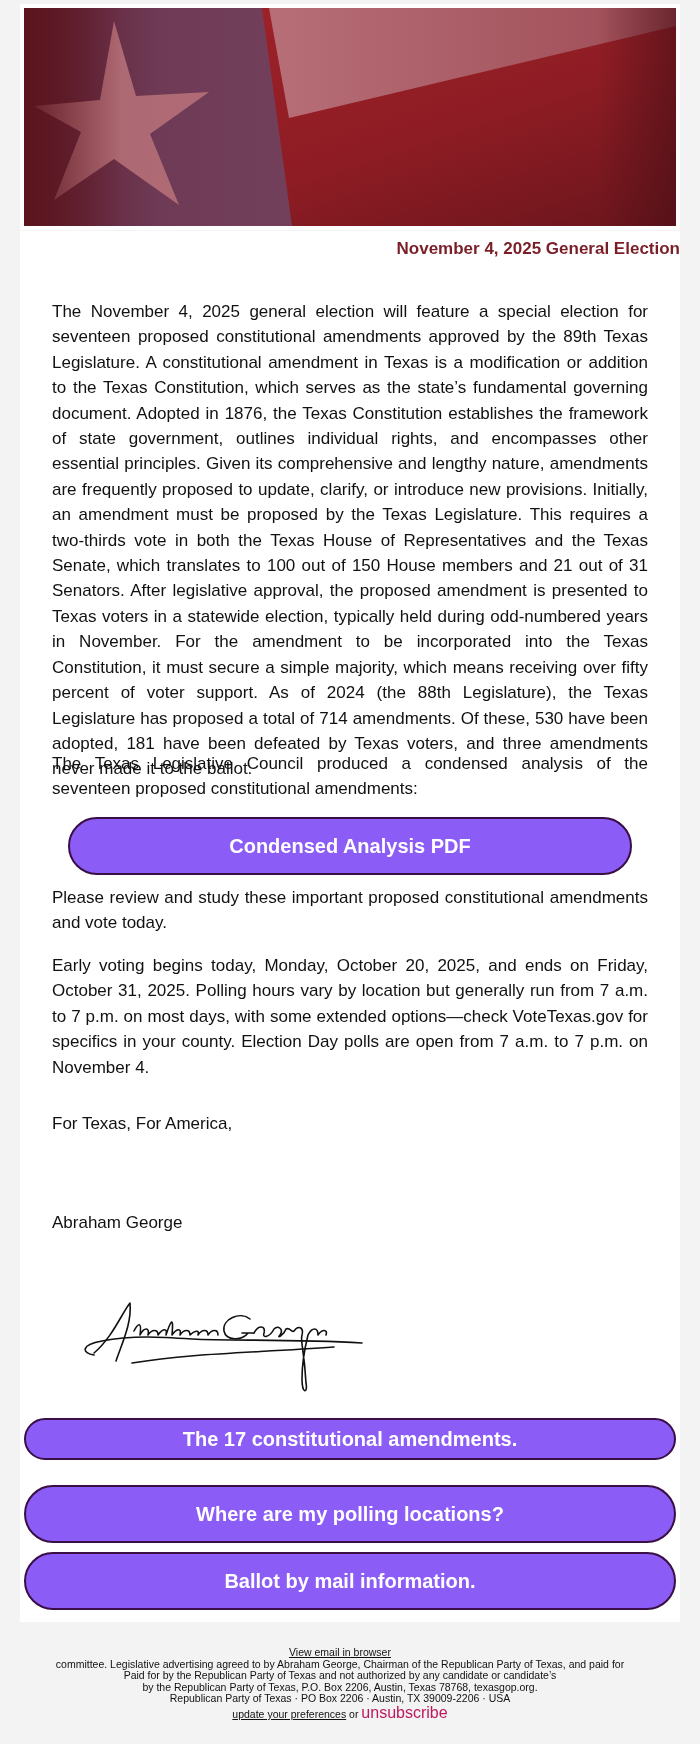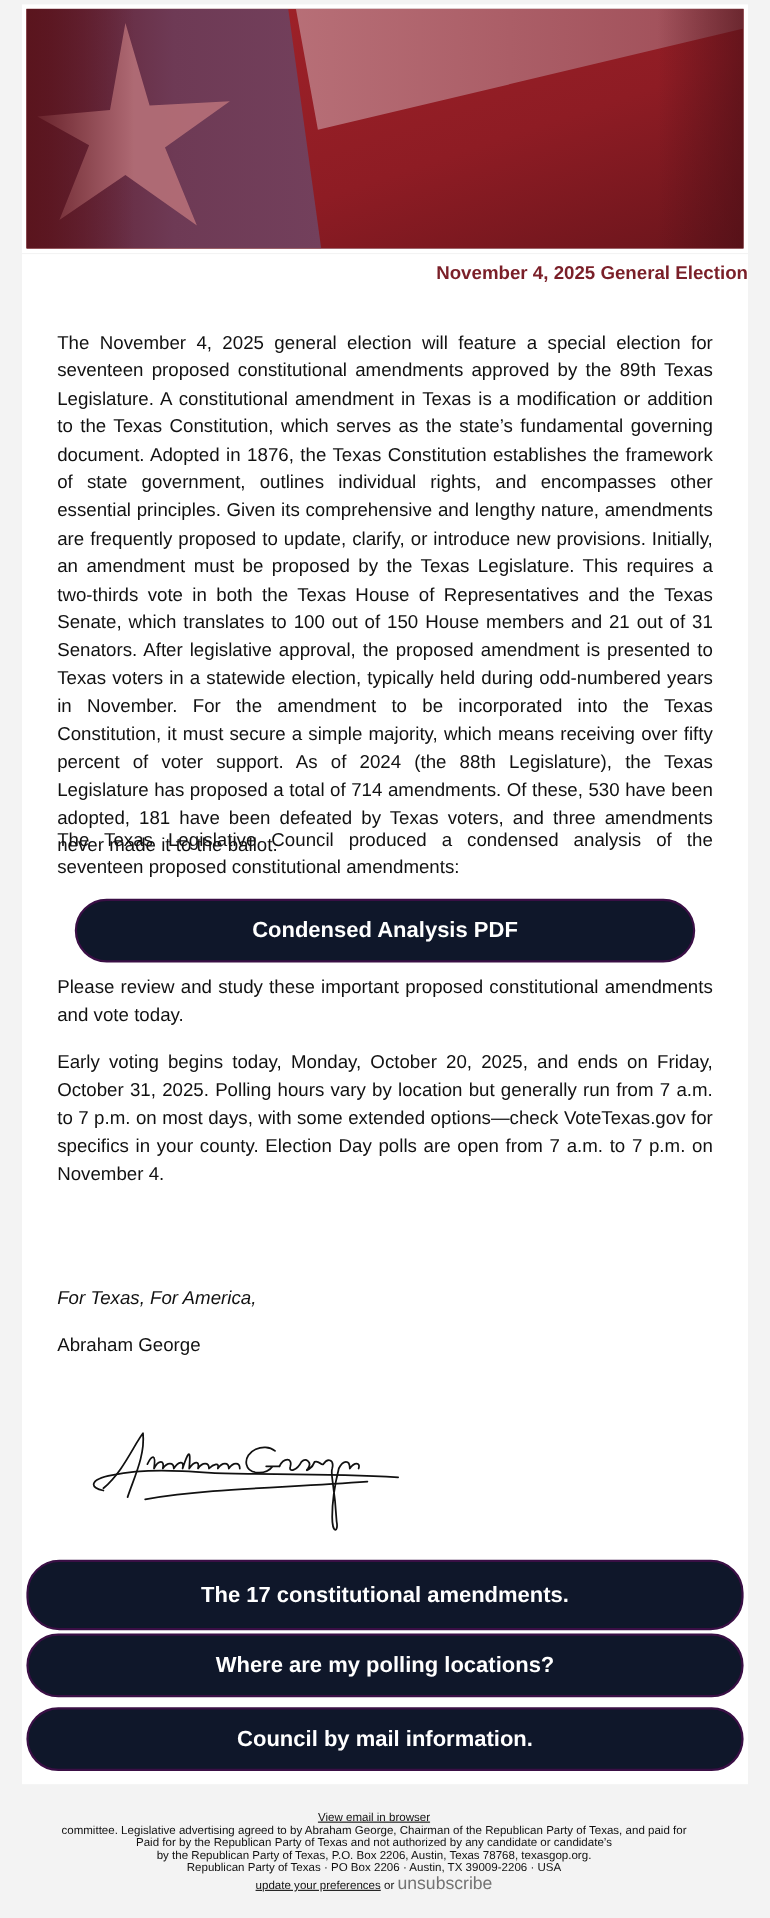--- a/index.html
+++ b/index.html
@@ -46,21 +46,21 @@
     left: 32px;
     width: 596px;
     font-size: 17px;
     line-height: 25.4px;
     text-align: justify;
     color: #111;
   }
   .body-text p { margin: 0; }
   .pill {
     position: absolute;
-    background: #0f172a;
+    background: #8b5cf6;
     border: 2px solid #3a0f45;
     border-radius: 30px;
     color: #ffffff;
     font-weight: bold;
     font-size: 20px;
     text-align: center;
     box-sizing: border-box;
     cursor: pointer;
     display: flex; align-items: center; justify-content: center;
     text-decoration: none;
@@ -72,21 +72,21 @@
   }
   .footer {
     position: absolute;
     left: 0; top: 1647px; width: 680px;
     text-align: center;
     font-size: 10.5px;
     line-height: 11.6px;
     color: #111;
   }
   .footer a { color: #111; text-decoration: underline; }
-  .footer .unsub { font-size: 16px; text-decoration: none; color: #737373; }
+  .footer .unsub { font-size: 16px; text-decoration: none; color: #be185d; }
   .footer .line { display: block; }
 </style>
 </head>
 <body>
 
 <div class="header-frame"></div>
 <div class="hero">
   <svg width="652" height="218" viewBox="0 0 652 218">
     <defs>
       <linearGradient id="redg" x1="0" y1="0" x2="1" y2="1">
@@ -155,21 +155,21 @@
   </a>
 
   <div class="body-text" style="top:654px;">
     <p>Please review and study these important proposed constitutional amendments and vote today.</p>
   </div>
 
   <div class="body-text" style="top:827px; position:absolute;">
     <p style="position:relative; top:-105px;">Early voting begins today, Monday, October 20, 2025, and ends on Friday, October 31, 2025. Polling hours vary by location but generally run from 7 a.m. to 7 p.m. on most days, with some extended options—check VoteTexas.gov for specifics in your county. Election Day polls are open from 7 a.m. to 7 p.m. on November 4.</p>
   </div>
 
-  <div class="body-text" style="top:936px;font-style:italic;">
+  <div class="body-text" style="top:880px;">
     <p>For Texas, For America,</p>
   </div>
 
   <div class="body-text" style="top:979px;">
     <p>Abraham George</p>
   </div>
 
   <div class="signature">
     <svg width="300" height="120" viewBox="0 0 300 120" fill="none" stroke="#111" stroke-width="1.6" stroke-linecap="round" stroke-linejoin="round">
 
@@ -178,28 +178,28 @@
 
       <path d="M62 48 C66 40, 70 38, 68 52 C72 44, 78 44, 76 52 C80 46, 86 46, 86 52 C90 46, 96 44, 94 52 C98 40, 102 30, 100 52 C104 46, 110 44, 108 52 C112 46, 118 46, 118 52 C122 48, 128 46, 126 52 C130 46, 136 46, 136 52 C140 46, 146 46, 146 52"></path>
 
       <path d="M178 36 C168 28, 150 36, 152 48 C154 58, 170 58, 176 50 L170 50 L182 50"></path>
 
       <path d="M182 50 C186 42, 194 42, 192 50 C190 56, 198 54, 202 46 C206 42, 212 46, 208 52 C204 56, 212 52, 214 46 C218 44, 220 50, 222 48 C226 42, 232 44, 230 52 C228 58, 232 64, 234 100 C236 110, 230 112, 230 96 C230 80, 234 60, 236 52 C240 44, 246 44, 246 52 C250 46, 256 46, 254 52"></path>
       <path d="M60 80 C120 70, 180 70, 262 64"></path>
     </svg>
   </div>
 
-  <a class="pill" style="left:4px; top:1187px; width:652px; height:64px;">
+  <a class="pill" style="left:4px; top:1187px; width:652px; height:42px;">
     <span>The 17 constitutional amendments.</span>
   </a>
   <a class="pill" style="left:4px; top:1254px; width:652px; height:58px;text-align:center;">
     <span>Where are my polling locations?</span>
   </a>
   <a class="pill" style="left:4px; top:1321px; width:652px; height:58px;">
-    <span>Council by mail information.</span>
+    <span>Ballot by mail information.</span>
   </a>
 </div>
 
 <div class="footer">
   <span class="line"><a>View email in browser</a></span>
   <span class="line">committee. Legislative advertising agreed to by Abraham George, Chairman of the Republican Party of Texas, and paid for</span>
   <span class="line">Paid for by the Republican Party of Texas and not authorized by any candidate or candidate’s</span>
   <span class="line">by the Republican Party of Texas, P.O. Box 2206, Austin, Texas 78768, texasgop.org.</span>
   <span class="line">Republican Party of Texas · PO Box 2206 · Austin, TX 39009-2206 · USA</span>
   <span class="line" style="line-height:16px;">

